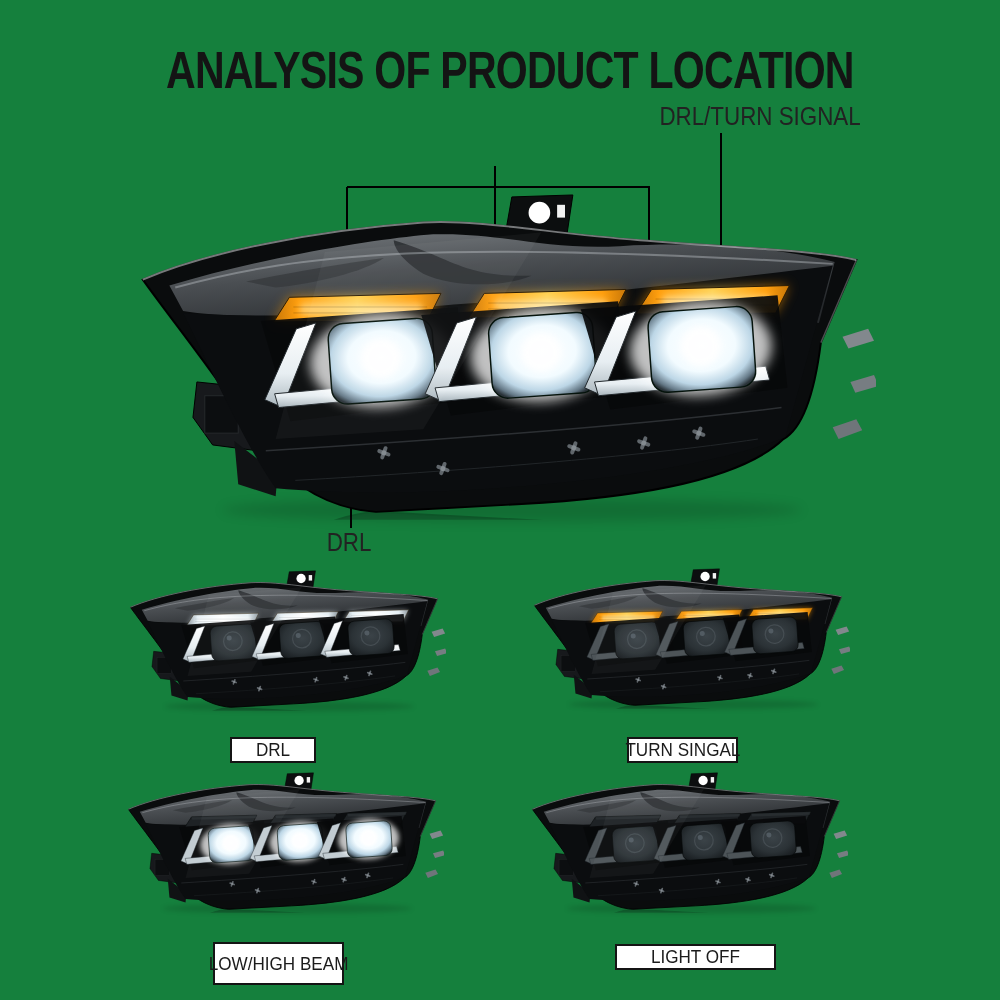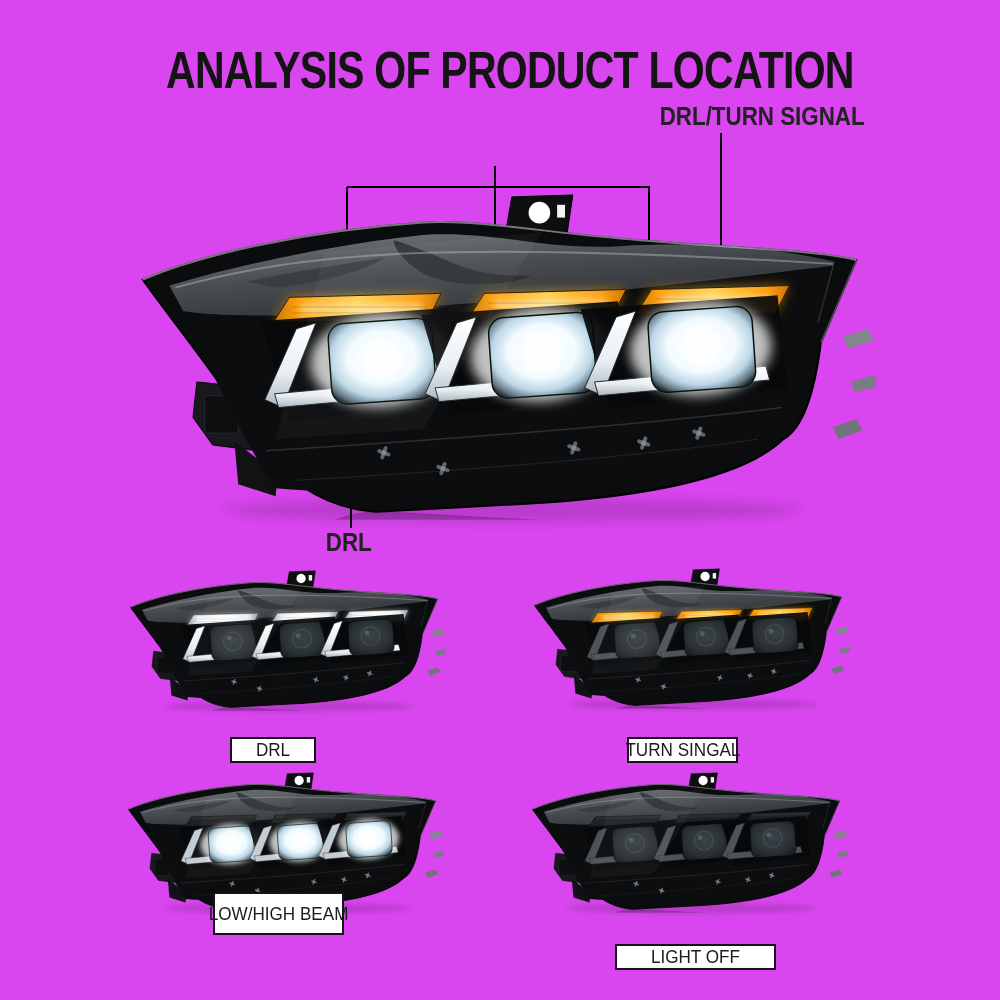--- a/index.html
+++ b/index.html
@@ -1,21 +1,21 @@
 <!DOCTYPE html>
 <html><head>
 <meta charset="utf-8">
 <style>
   html,body{margin:0;padding:0;background:#ffffff;}
   body{width:1000px;height:1000px;font-family:"Liberation Sans",sans-serif;color:#1a1a1a;}
-  .canvas{position:relative;width:1000px;height:1000px;background:#d946ef;overflow:hidden;}
+  .canvas{position:relative;width:1000px;height:1000px;background:#15803d;overflow:hidden;}
   .title{position:absolute;left:166px;top:40px;font-size:52px;font-weight:bold;
          letter-spacing:-1px;white-space:nowrap;color:#141414;
          transform:scaleX(.79);transform-origin:0 50%;}
-  .ann{position:absolute;font-size:26px;font-weight:700;color:#222;white-space:nowrap;}
+  .ann{position:absolute;font-size:26px;font-weight:400;color:#222;white-space:nowrap;}
   .ann>span{display:inline-block;transform:scaleX(.86);transform-origin:50% 50%;}
   .ann.center{text-align:center;}
   .cl{position:absolute;background:#000;}
   .cc{position:absolute;width:17px;height:17px;box-sizing:border-box;border:3px solid #000;
       background:#fff;border-radius:50%;}
   .photo{position:absolute;}
   .photo svg{display:block;width:100%;height:auto;}
   .vlabel{position:absolute;box-sizing:border-box;border:2px solid #141414;background:#fff;
           display:flex;align-items:center;justify-content:center;font-size:19px;color:#1b1b1b;}
   .vlabel>span{display:inline-block;transform:scaleX(.9);white-space:nowrap;}
@@ -752,20 +752,20 @@
         </g>
       </svg>
     </div>
 
   <div class="vlabel" style="left:230px;top:737px;width:86px;height:26px;">
       <span>DRL</span>
     </div>
   <div class="vlabel" style="left:627px;top:737px;width:111px;height:26px;">
       <span>TURN SINGAL</span>
     </div>
-  <div class="vlabel" style="left:213px;top:892px;width:131px;height:43px;">
+  <div class="vlabel" style="left:213px;top:942px;width:131px;height:43px;">
       <span>LOW/HIGH BEAM</span>
     </div>
   <div class="vlabel" style="left:615px;top:944px;width:161px;height:26px;">
       <span>LIGHT OFF</span>
     </div>
 
 </div>
 
 </body></html>

